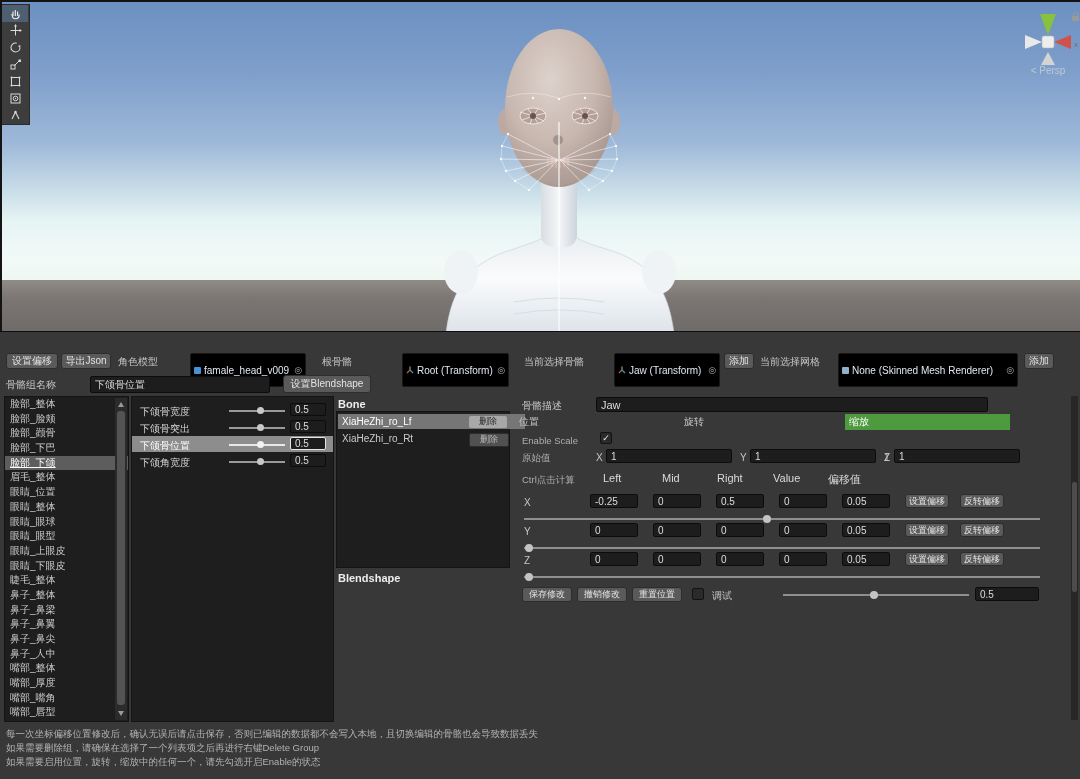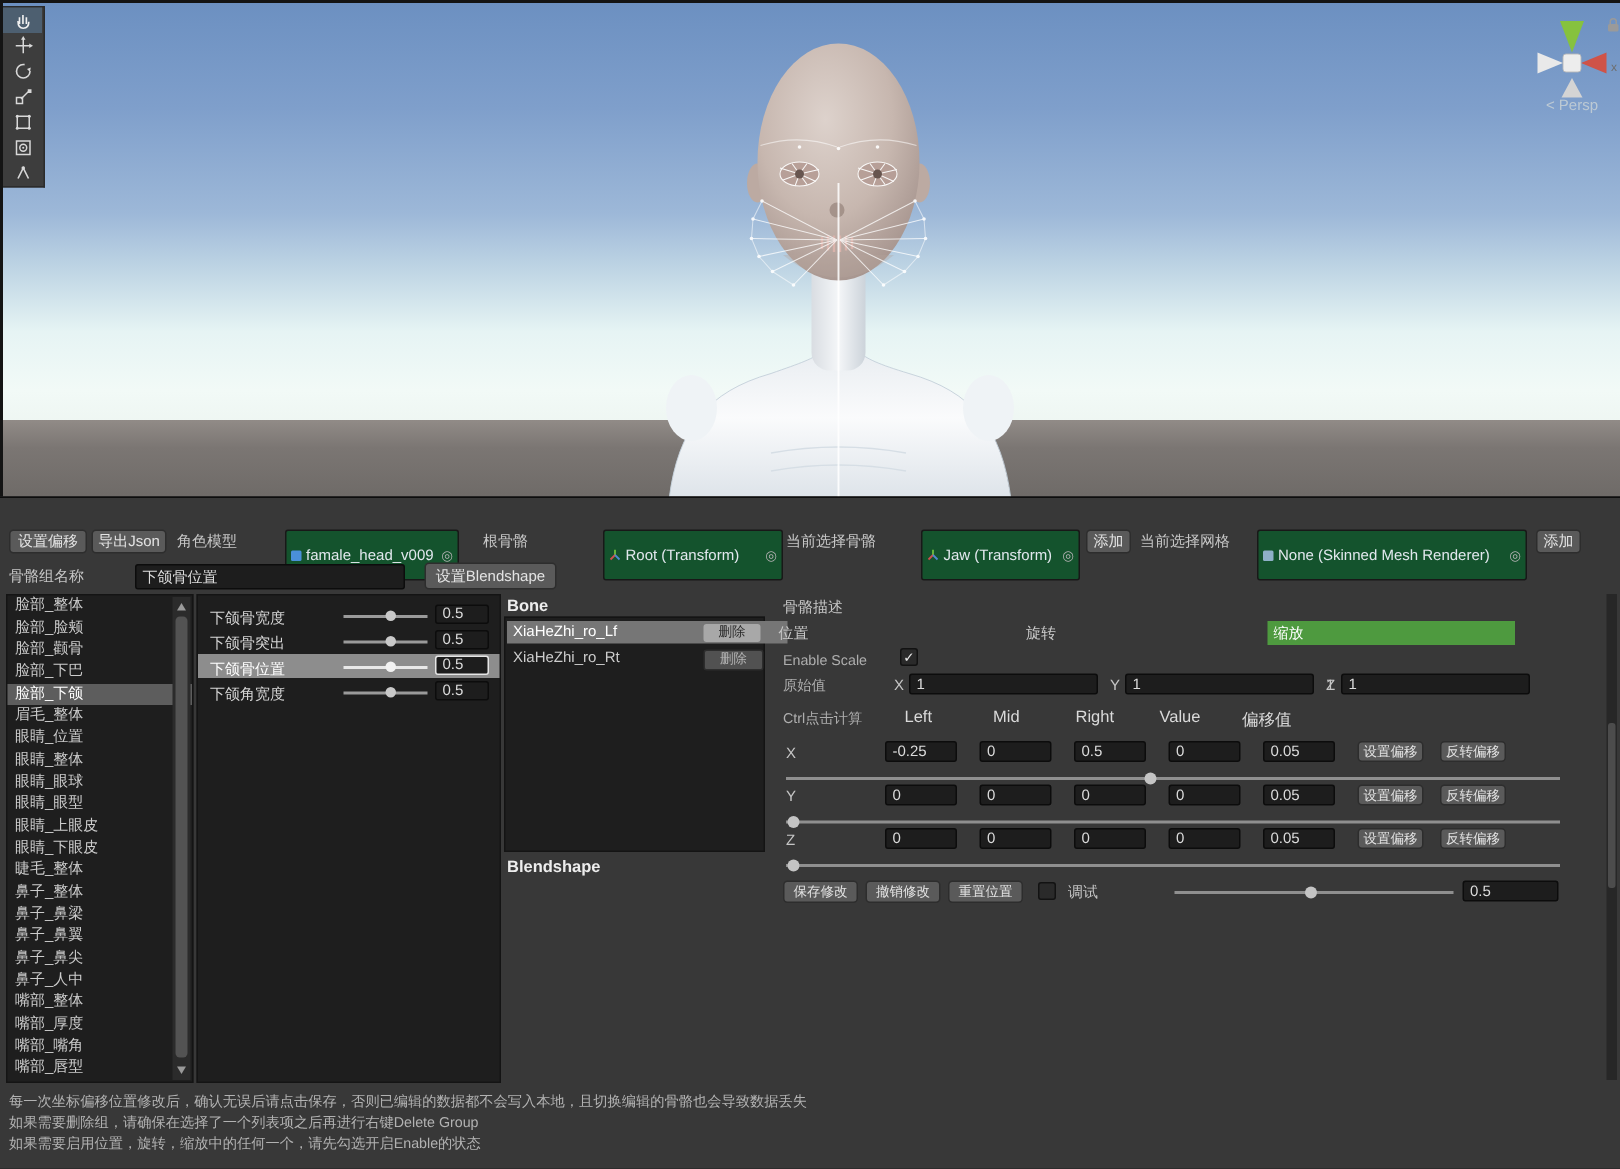--- a/index.html
+++ b/index.html
@@ -31,31 +31,31 @@
   .winctl{position:absolute;top:2px;color:#a2a2a2;font-size:11px;line-height:14px;text-align:center;width:14px;}
   #maxbox{position:absolute;top:6px;width:7px;height:6px;border:1px solid #a2a2a2;}
   .lbl{color:#c6c6c6;font-size:10px;line-height:12px;white-space:nowrap;}
   .lbl.dim{color:#aeaeae;font-size:9.5px;}
   .btn{background:#5a5a5a;border:1px solid #2d2d2d;border-radius:3px;color:#e3e3e3;
        font-size:10px;display:flex;align-items:center;justify-content:center;
        box-sizing:border-box;white-space:nowrap;}
   .field{background:#1d1d1d;border:1px solid #0c0c0c;border-radius:2px;color:#dcdcdc;
          font-size:10px;display:flex;align-items:center;padding:0 4px;box-sizing:border-box;
          white-space:nowrap;overflow:hidden;}
-  .objfield{background:#14532d;border:1px solid #181818;border-radius:2px;color:#e2e8ee;
+  .objfield{background:#000000;border:1px solid #181818;border-radius:2px;color:#e2e8ee;
             font-size:10px;display:flex;align-items:center;gap:3px;padding:16px 3px;
             box-sizing:border-box;white-space:nowrap;overflow:hidden;}
   .objfield .picker{margin-left:auto;color:#b0b0b0;font-size:9px;}
   .oficon{width:7px;height:7px;border-radius:1px;flex:none;}
   .panel{background:#1e1e1e;border:1px solid #141414;}
   
   #grouplist{position:absolute;left:4px;top:64px;width:123px;height:324px;}
   .li{height:14.7px;line-height:14.7px;font-size:10px;color:#cccccc;padding-left:5px;
       white-space:nowrap;overflow:hidden;}
-  .li.sel{background:#5d5d5d;color:#ffffff;}
+  .li.sel{background:#5d5d5d;color:#ffffff;text-decoration:underline;}
   #gl-scroll{position:absolute;right:1px;top:1px;width:12px;height:322px;background:#2b2b2b;}
   .sb-arrow{position:absolute;left:3px;width:0;height:0;border-left:3.5px solid transparent;
             border-right:3.5px solid transparent;}
   #gl-thumb{position:absolute;left:2px;top:13px;width:8px;height:294px;background:#535353;border-radius:3px;}
   
   #params{position:absolute;left:131px;top:64px;width:201px;height:324px;}
   .prow{position:absolute;left:0;width:201px;height:16px;}
   .prow.sel{background:#8d8d8d;}
   .prow .pl{position:absolute;left:8px;top:3px;font-size:10px;color:#d6d6d6;}
   .prow.sel .pl{color:#ffffff;}
@@ -272,21 +272,21 @@
 
     <div class="abs btn" style="left:6px;top:21px;width:52px;height:16px">设置偏移</div>
     <div class="abs btn" style="left:61px;top:21px;width:50px;height:16px">导出Json</div>
     <div class="abs lbl" style="left:118px;top:24px">角色模型</div>
     <div class="abs objfield" style="left:190px;top:21px;width:116px;height:16px">
       <span class="oficon" style="background:#4a90d9"></span>
       <span>famale_head_v009</span>
       <span class="picker">◎</span>
     </div>
     <div class="abs lbl" style="left:322px;top:24px">根骨骼</div>
-    <div class="abs objfield" style="left:402px;top:21px;width:120px;height:16px">
+    <div class="abs objfield" style="left:402px;top:21px;width:107px;height:16px">
       <svg width="8" height="8" viewBox="0 0 8 8">
           <line x1="4" y1="4" x2="4" y2="0.5" stroke="#6fbf3f" stroke-width="1.2"></line>
           <line x1="4" y1="4" x2="1" y2="7" stroke="#d05050" stroke-width="1.2"></line>
           <line x1="4" y1="4" x2="7" y2="7" stroke="#5088d0" stroke-width="1.2"></line>
         </svg>
       <span>Root (Transform)</span>
       <span class="picker">◎</span>
     </div>
     <div class="abs lbl" style="left:524px;top:24px">当前选择骨骼</div>
     <div class="abs objfield" style="left:614px;top:21px;width:106px;height:16px">
@@ -380,20 +380,21 @@
       </div>
       <div class="abs" style="left:1px;top:19px;width:171px;height:15px">
         <span class="abs bonerow-name" style="left:4px;top:2px;color:#cccccc">XiaHeZhi_ro_Rt</span>
         <span class="delbtn" style="left:131px;top:1.5px;background:#515151;color:#b5b5b5;border:1px solid #2d2d2d">删除</span>
       </div>
     </div>
 
     <div class="abs sechead" style="left:338px;top:240px">Blendshape</div>
 
     <div class="abs lbl" style="left:522px;top:68px">骨骼描述</div>
+    <div class="abs field" style="left:596px;top:65px;width:392px;height:15px;font-size:11px">Jaw</div>
 
     <div class="tab" style="left:515px;width:165px">位置</div>
     <div class="tab" style="left:680px;width:165px">旋转</div>
     <div class="tab active" style="left:845px;width:165px">缩放</div>
 
     <div class="abs lbl dim" style="left:522px;top:103px">Enable Scale</div>
     <div class="abs ckbox" style="left:600px;top:100px">✓</div>
 
     <div class="abs lbl dim" style="left:522px;top:120px">原始值</div>
     <span class="abs lbl" style="left:596px;top:120px">X</span>

